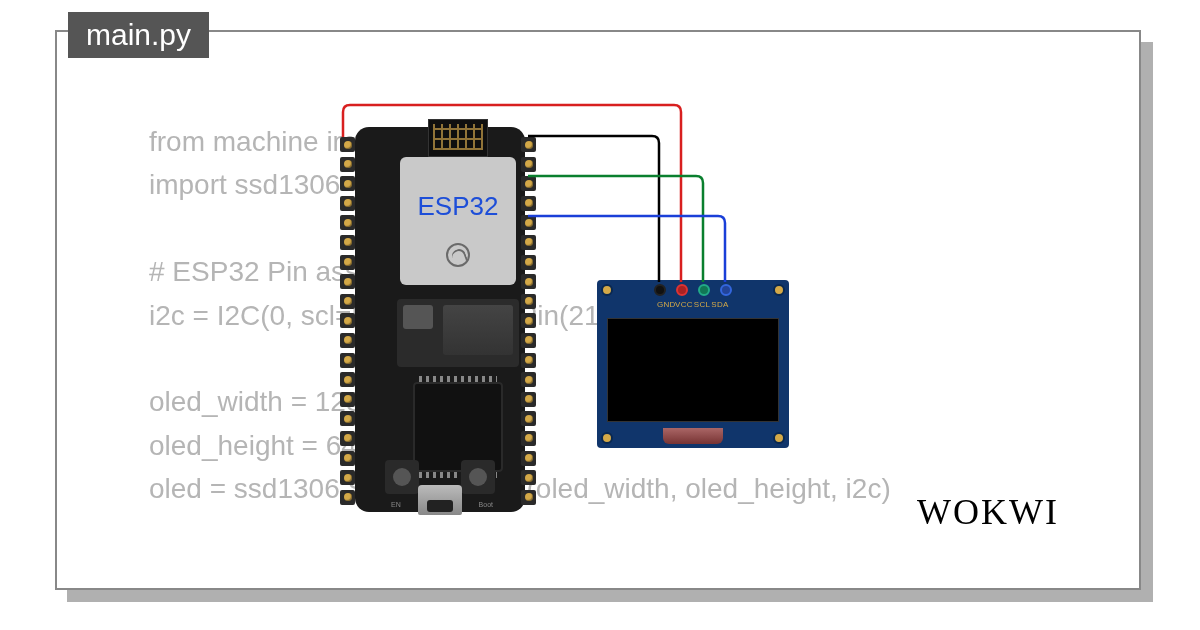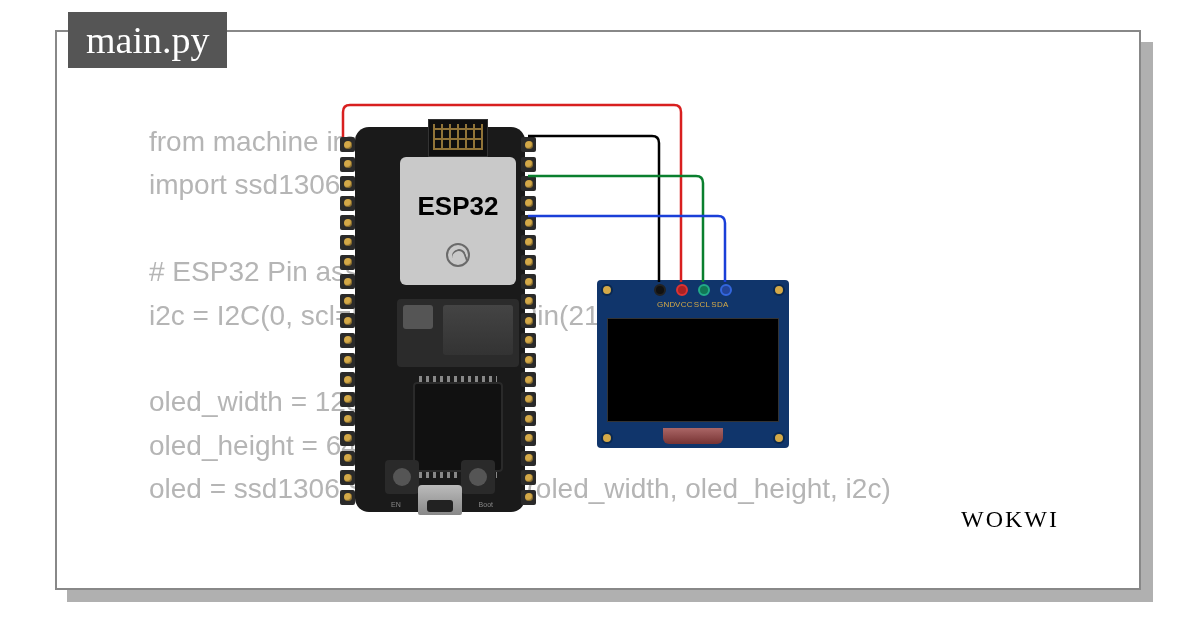--- a/index.html
+++ b/index.html
@@ -27,41 +27,41 @@
       height: 560px;
       background: #fff;
       border: 2px solid #888;
     }
     .tab {
       position: absolute;
       left: 68px;
       top: 12px;
       background: #555;
       color: #fff;
-      font-size: 38px;
+      font-size: 30px;
       padding: 6px 18px;
-      font-family: Liberation Serif, serif;
+      font-family: Liberation Sans, sans-serif;
       z-index: 10;
     }
     .code {
       position: absolute;
       left: 92px;
       top: 88px;
       font-family: 'Segoe UI', Helvetica, Arial, sans-serif;
       font-size: 28px;
       color: #b5b5b5;
       line-height: 1.55;
       white-space: pre;
       font-weight: 400;
     }
     .brand {
       position: absolute;
       right: 80px;
       bottom: 55px;
-      font-size: 24px;
+      font-size: 36px;
       letter-spacing: 2px;
       color: #000;
       font-family: 'Comic Sans MS', cursive;
       font-weight: 400;
     }
     .esp32 {
       position: absolute;
       left: 280px;
       top: 95px;
       width: 205px;
@@ -114,23 +114,23 @@
       position: absolute;
       left: 45px; top: 30px;
       width: 116px; height: 128px;
       background: #c9c9c9;
       border-radius: 6px;
     }
     .shield-label {
       position: absolute;
       left: 50%; top: 38%;
       transform: translate(-50%,-50%);
-      color: #000000;
+      color: #1d4ed8;
       font-size: 26px;
-      font-weight: 700;
+      font-weight: 400;
       font-family: Arial, sans-serif;
     }
     .espressif {
       position:absolute; left:50%; bottom:18px; transform:translateX(-50%);
       width:24px; height:24px; border:2px solid #6a6a6a; border-radius:50%;
     }
     .espressif::after{
       content:''; position:absolute; left:4px; top:4px; width:12px; height:12px;
       border:2px solid #6a6a6a; border-radius:50% 50% 0 0; border-bottom:none; border-left:none;
       transform:rotate(-20deg);

